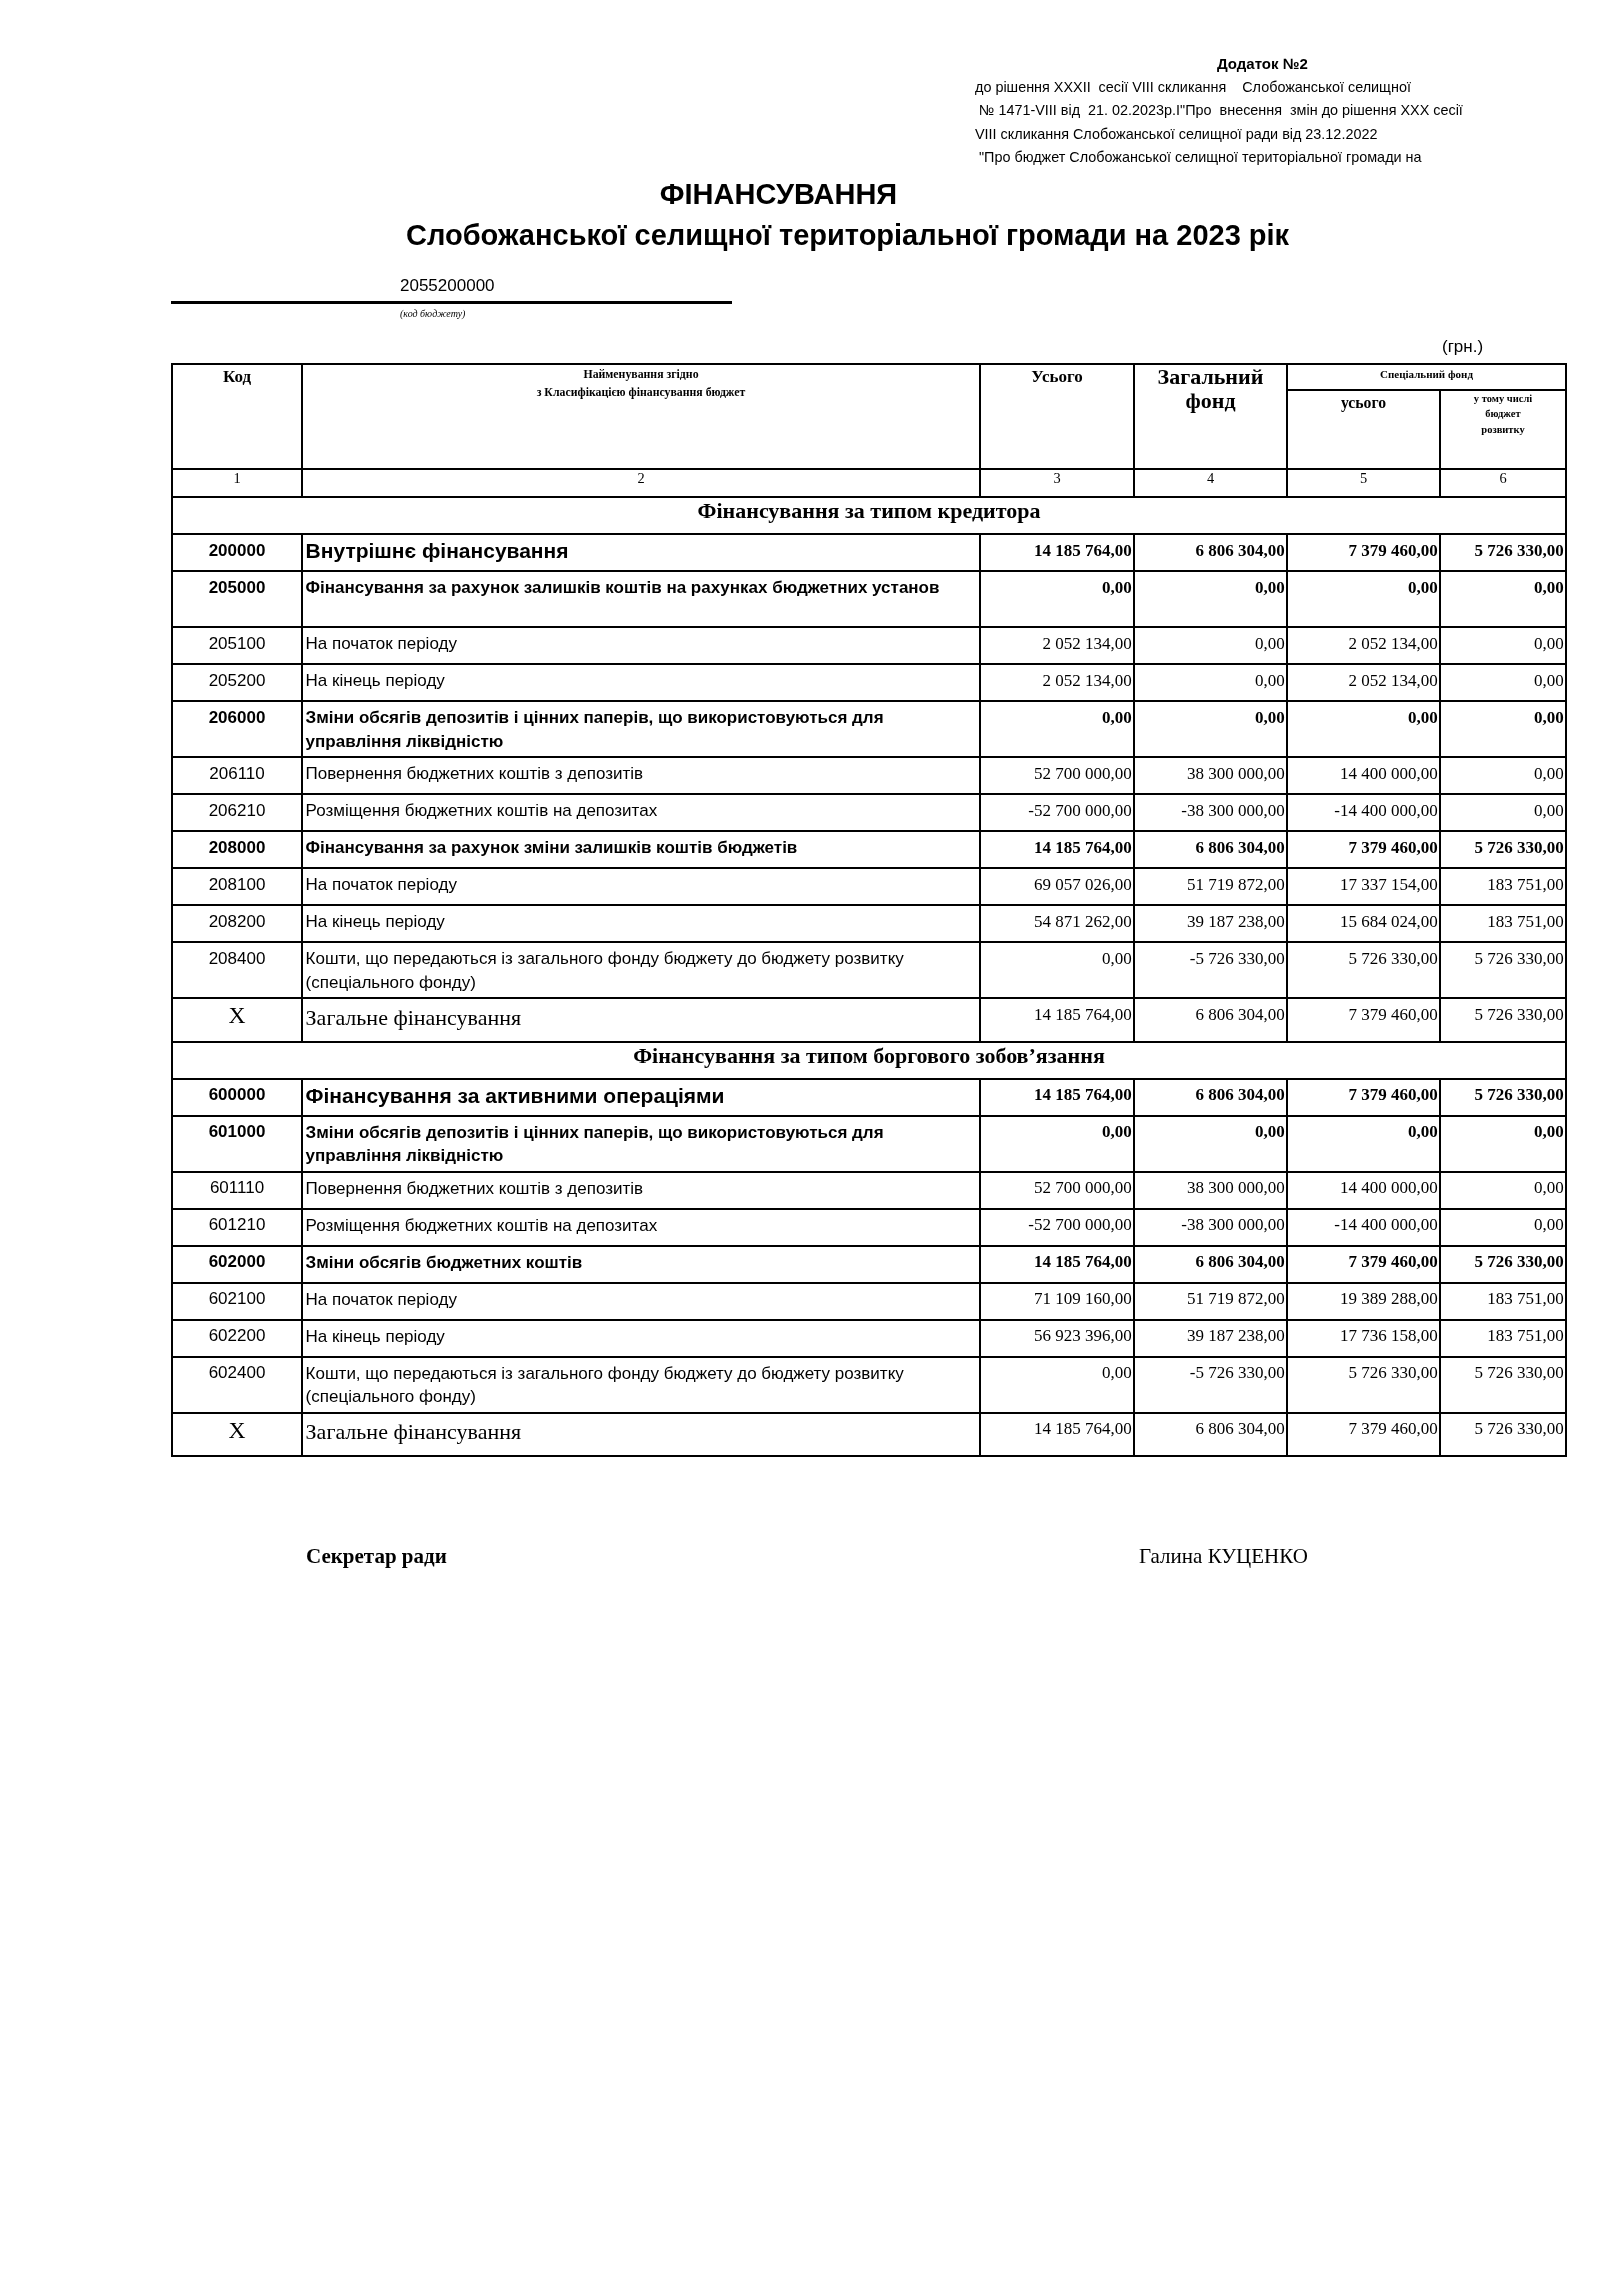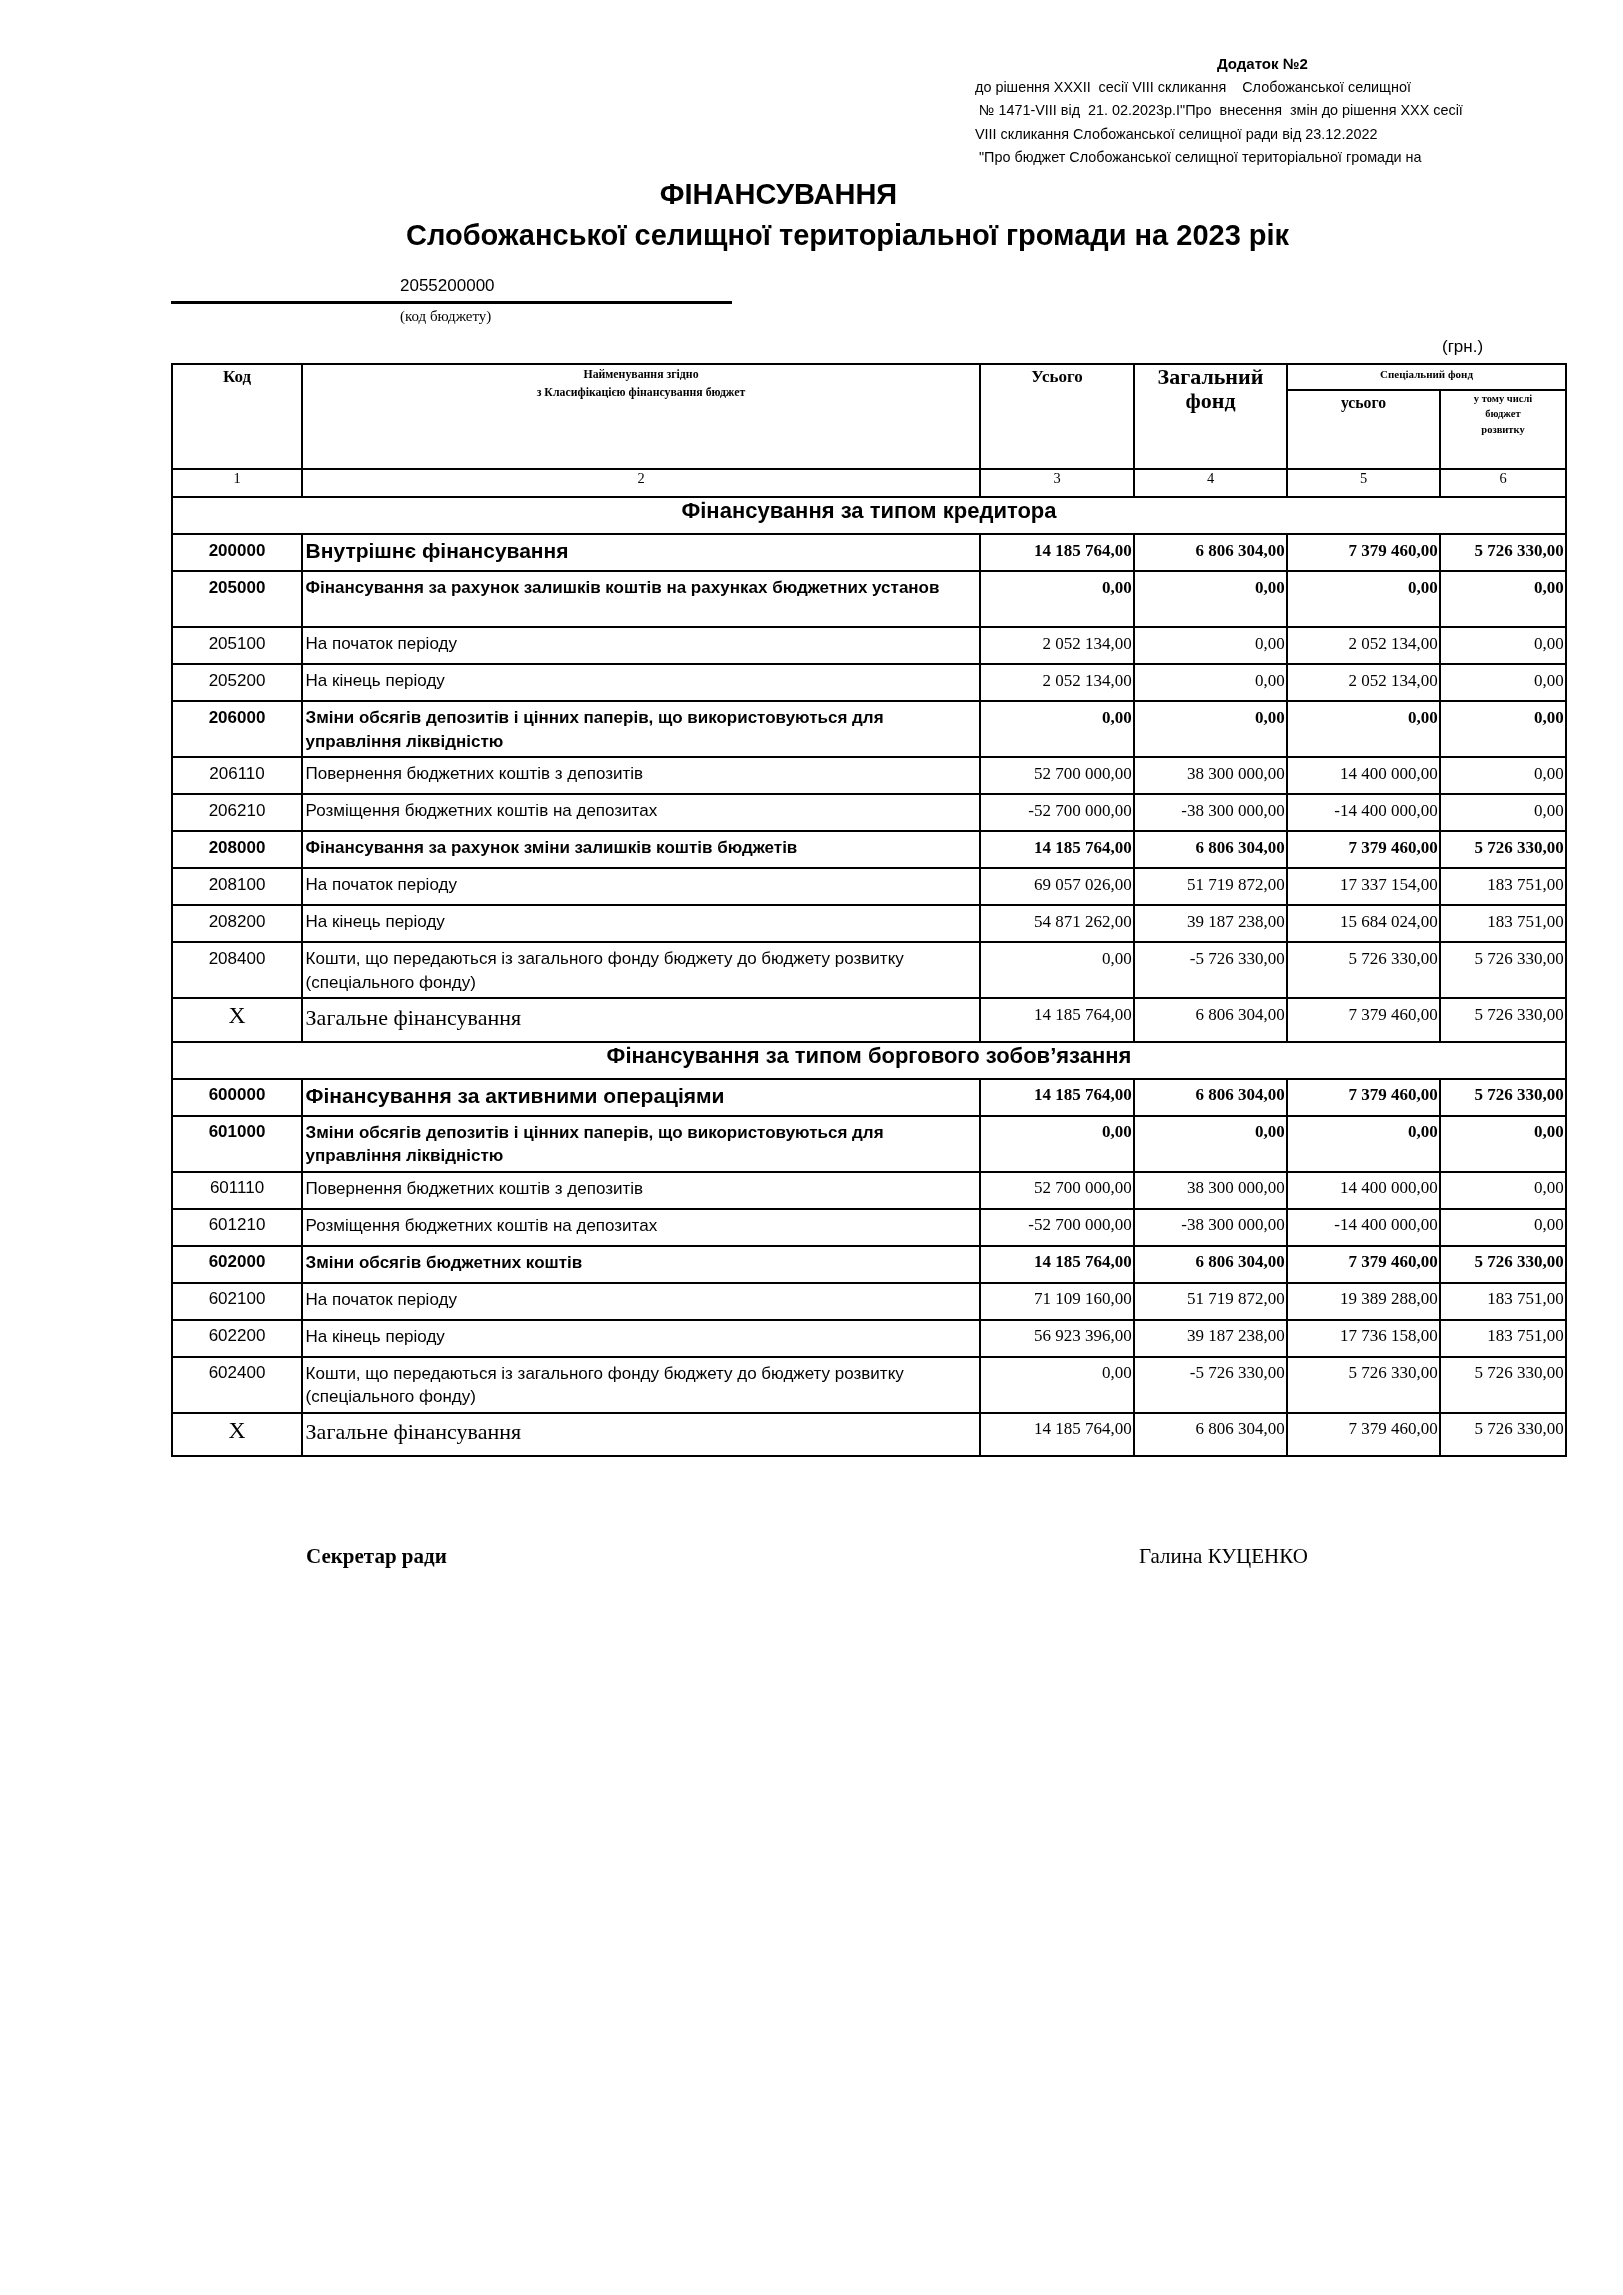--- a/index.html
+++ b/index.html
@@ -5,31 +5,31 @@
   html, body { margin: 0; padding: 0; background: #ffffff; }
   body { width: 1623px; height: 2295px; position: relative; color: #000; font-family: "Liberation Sans", sans-serif; }
   .annex { position: absolute; left: 975px; top: 52px; width: 589px; font-family: "Liberation Sans", sans-serif; font-size: 14.4px; line-height: 23.6px; }
   .annex .annex-title { font-weight: bold; padding-left: 242px; font-size: 15px; }
   .annex .line { white-space: pre; }
   .title1 { position: absolute; left: 0; width: 1623px; top: 178px; text-align: center; font-weight: bold; font-size: 29px; letter-spacing: 0; }
   .title1 span { position: relative; left: -33px; }
   .title2 { position: absolute; left: 406px; top: 219px; font-weight: bold; font-size: 29px; white-space: nowrap; }
   .budget-code { position: absolute; left: 400px; top: 276px; font-size: 17px; }
   .budget-line { position: absolute; left: 171px; top: 301px; width: 561px; height: 3.3px; background: #000; }
-  .budget-caption { position: absolute; left: 400px; top: 308px; font-family: "Liberation Serif", serif; font-size: 15px; }
+  .budget-caption { position: absolute; left: 400px; top: 308px; font-family: "Liberation Serif", serif; font-size: 10px; font-style: italic; }
   .currency { position: absolute; left: 1442px; top: 337px; font-size: 17px; }
 
   table.fin { position: absolute; left: 171px; top: 363px; width: 1394px; border-collapse: collapse; table-layout: fixed; }
   table.fin td, table.fin th { border: 2.6px solid #000; padding: 0 2.6px; vertical-align: top; }
   col.c1 { width: 130px; } col.c2 { width: 678px; } col.c3 { width: 154px; } col.c4 { width: 153px; } col.c5 { width: 153px; } col.c6 { width: 126px; }
   .hdr th { font-family: "Liberation Serif", serif; font-weight: bold; text-align: center; vertical-align: middle; font-size: 17px; line-height: 23.6px; }
   .hdr th.small { font-size: 11.8px; line-height: 18.3px; }
   .hdr th.tiny { font-size: 11px; line-height: 19.6px; border-radius: 7px; }
   .numrow td { font-family: "Liberation Serif", serif; text-align: center; font-size: 14.4px; height: 26px; vertical-align: middle; }
-  .section td { font-family: Liberation Sans, sans-serif; font-weight: bold; font-size: 22px; text-align: center; height: 35px; vertical-align: middle; }
+  .section td { font-family: Liberation Serif, serif; font-weight: bold; font-size: 22px; text-align: center; height: 35px; vertical-align: middle; }
   tr.row td { height: 31px; font-size: 17px; line-height: 23.6px; }
   tr.row td.code { text-align: center; padding-top: 3.9px; }
   tr.row td.name { padding-top: 4px; }
   tr.row td.num { text-align: right; font-family: "Liberation Serif", serif; padding-top: 3.9px; padding-right: 1.3px; }
   tr.bold td.code, tr.bold td.name { font-weight: bold; }
   tr.bold td.num { font-weight: bold; }
   tr.large td.name { font-size: 21px; }
   tr.total td.code { font-family: "Liberation Serif", serif; font-size: 23.6px; padding-top: 5.2px; }
   tr.total td.name { font-family: "Liberation Serif", serif; font-size: 22px; padding-top: 6.5px; }
   tr.total td { height: 35px; }

